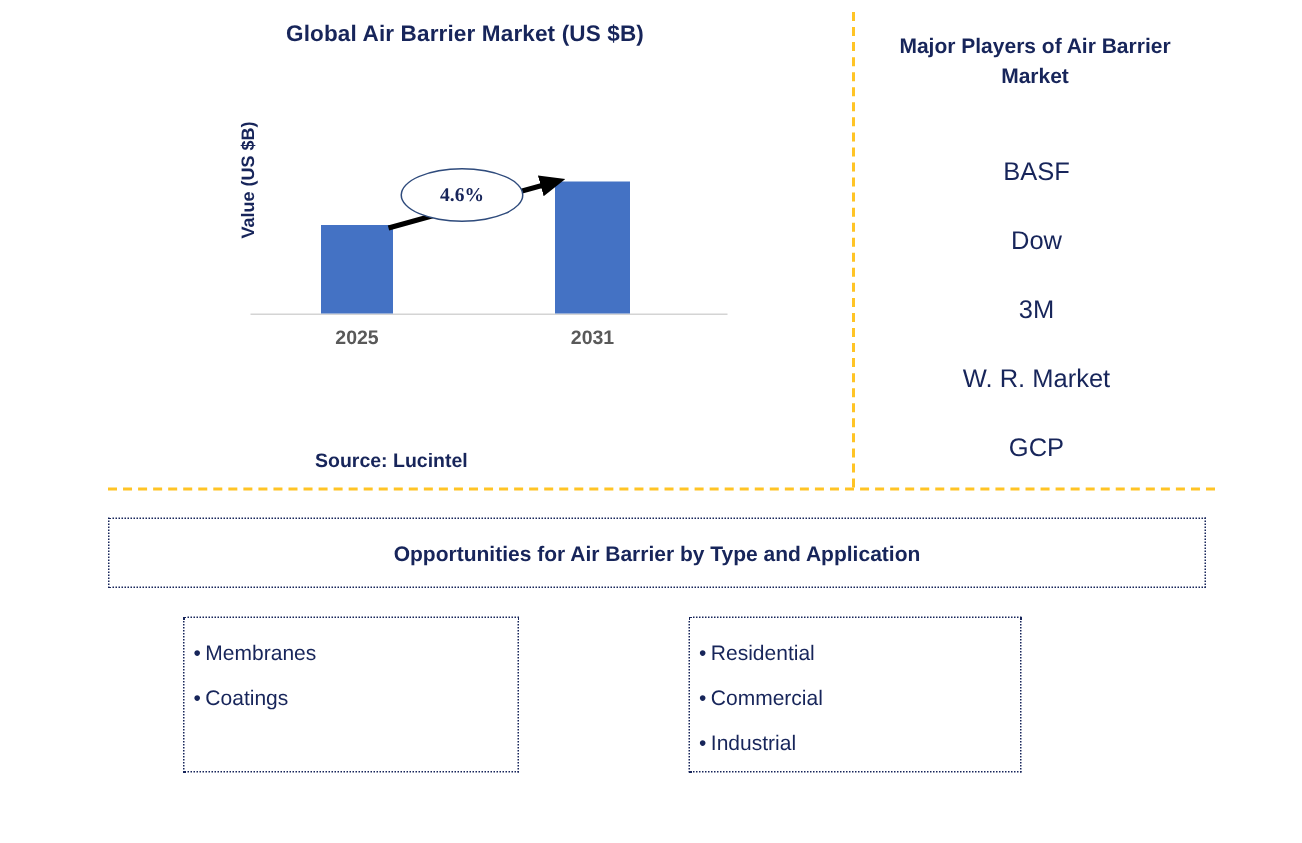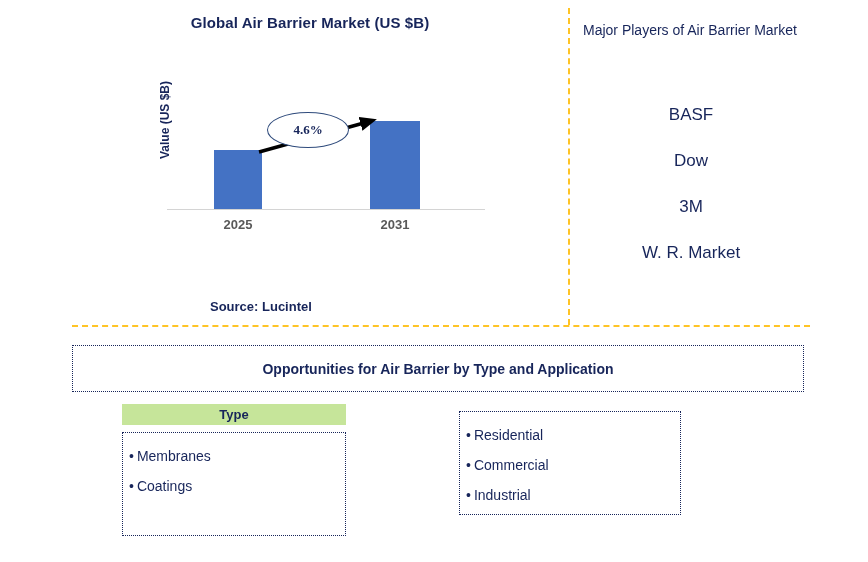--- a/index.html
+++ b/index.html
@@ -131,21 +131,21 @@
   }
 
   
   .players-title {
     position: absolute;
     left: 580px;
     top: 20px;
     width: 220px;
     text-align: center;
     font-size: 14px;
-    font-weight: normal;
+    font-weight: bold;
     line-height: 1.45;
     color: #17255A;
   }
   .players-list {
     position: absolute;
     left: 580px;
     top: 92px;
     width: 222px;
   }
   .player-item {
@@ -249,30 +249,30 @@
 
   <div class="v-divider"></div>
 
   <div class="players-title">Major Players of Air Barrier Market</div>
 
   <div class="players-list">
     <div class="player-item">BASF</div>
     <div class="player-item">Dow</div>
     <div class="player-item">3M</div>
     <div class="player-item">W. R. Market</div>
+    <div class="player-item">GCP</div>
   </div>
 
   <div class="h-divider"></div>
 
   <div class="opportunities-box">
     <span class="opportunities-text">Opportunities for Air Barrier by Type and Application</span>
   </div>
 
   <div class="cat-col cat-col-type">
-    <div class="cat-header">Type</div>
     <div class="cat-body">
       <div class="cat-item">
         <span class="bullet">•</span><span>Membranes</span>
       </div>
       <div class="cat-item">
         <span class="bullet">•</span><span>Coatings</span>
       </div>
     </div>
   </div>
 

